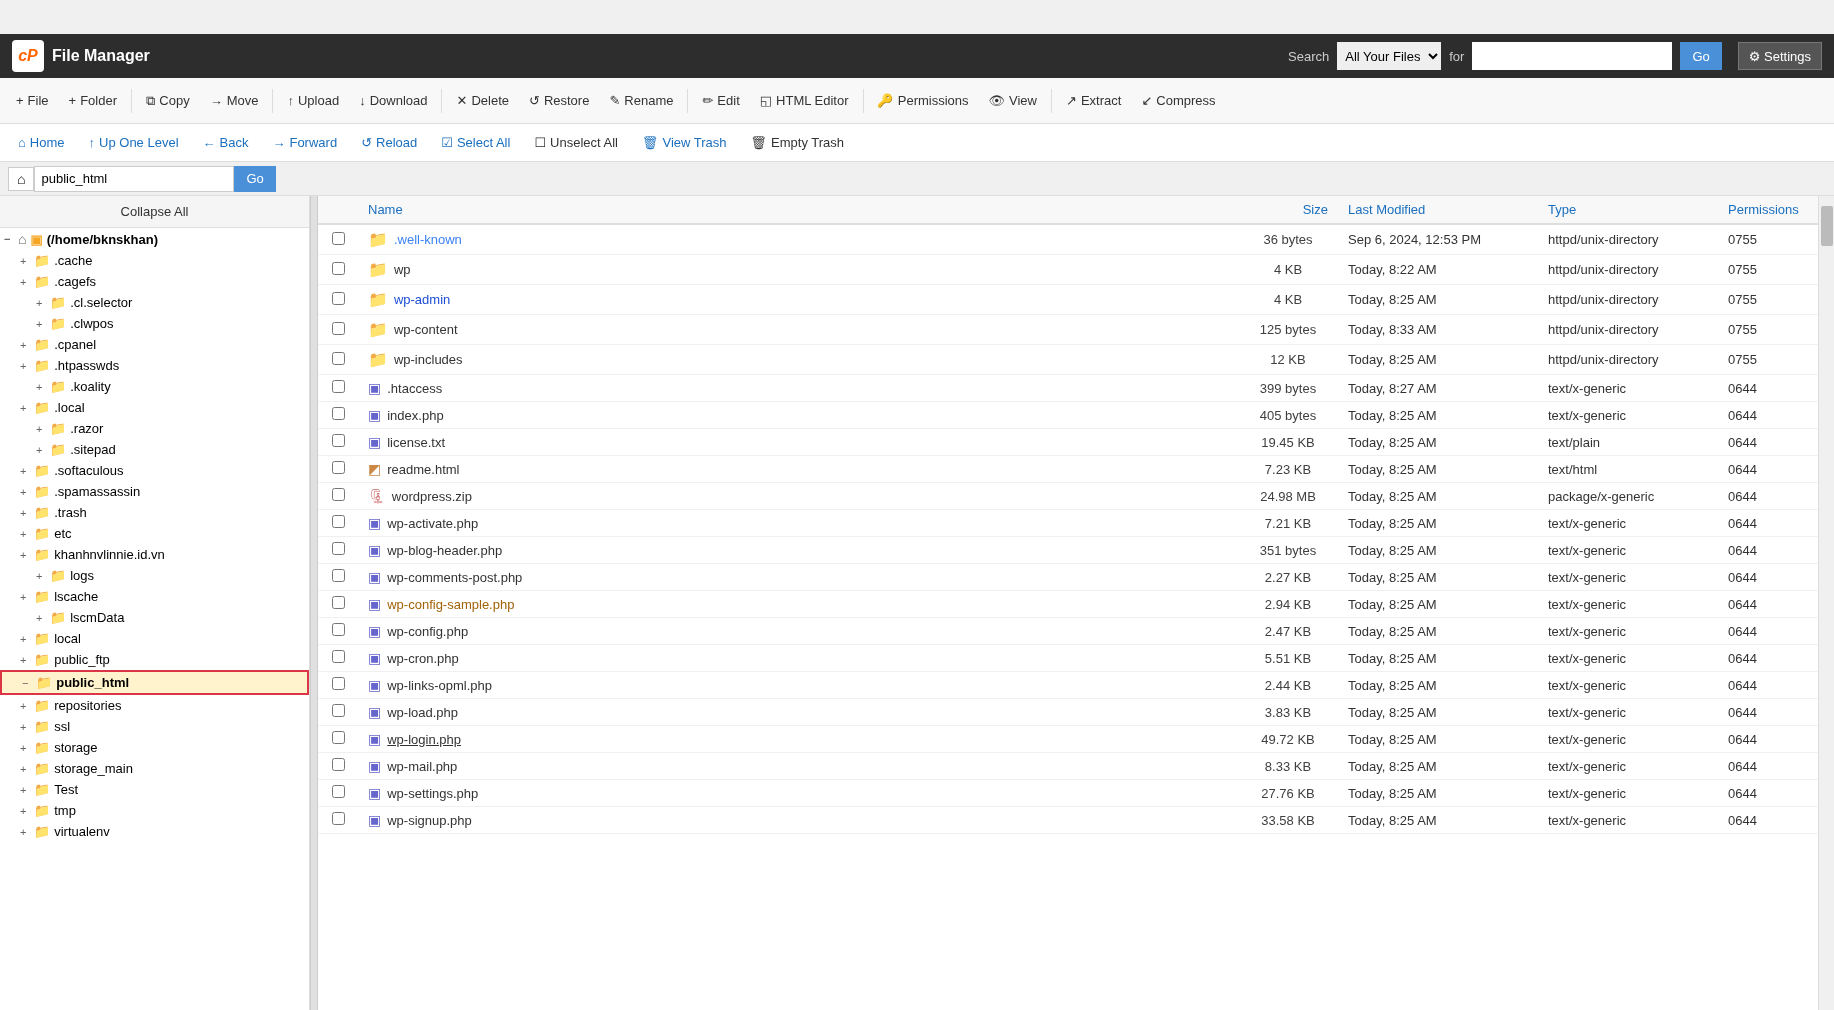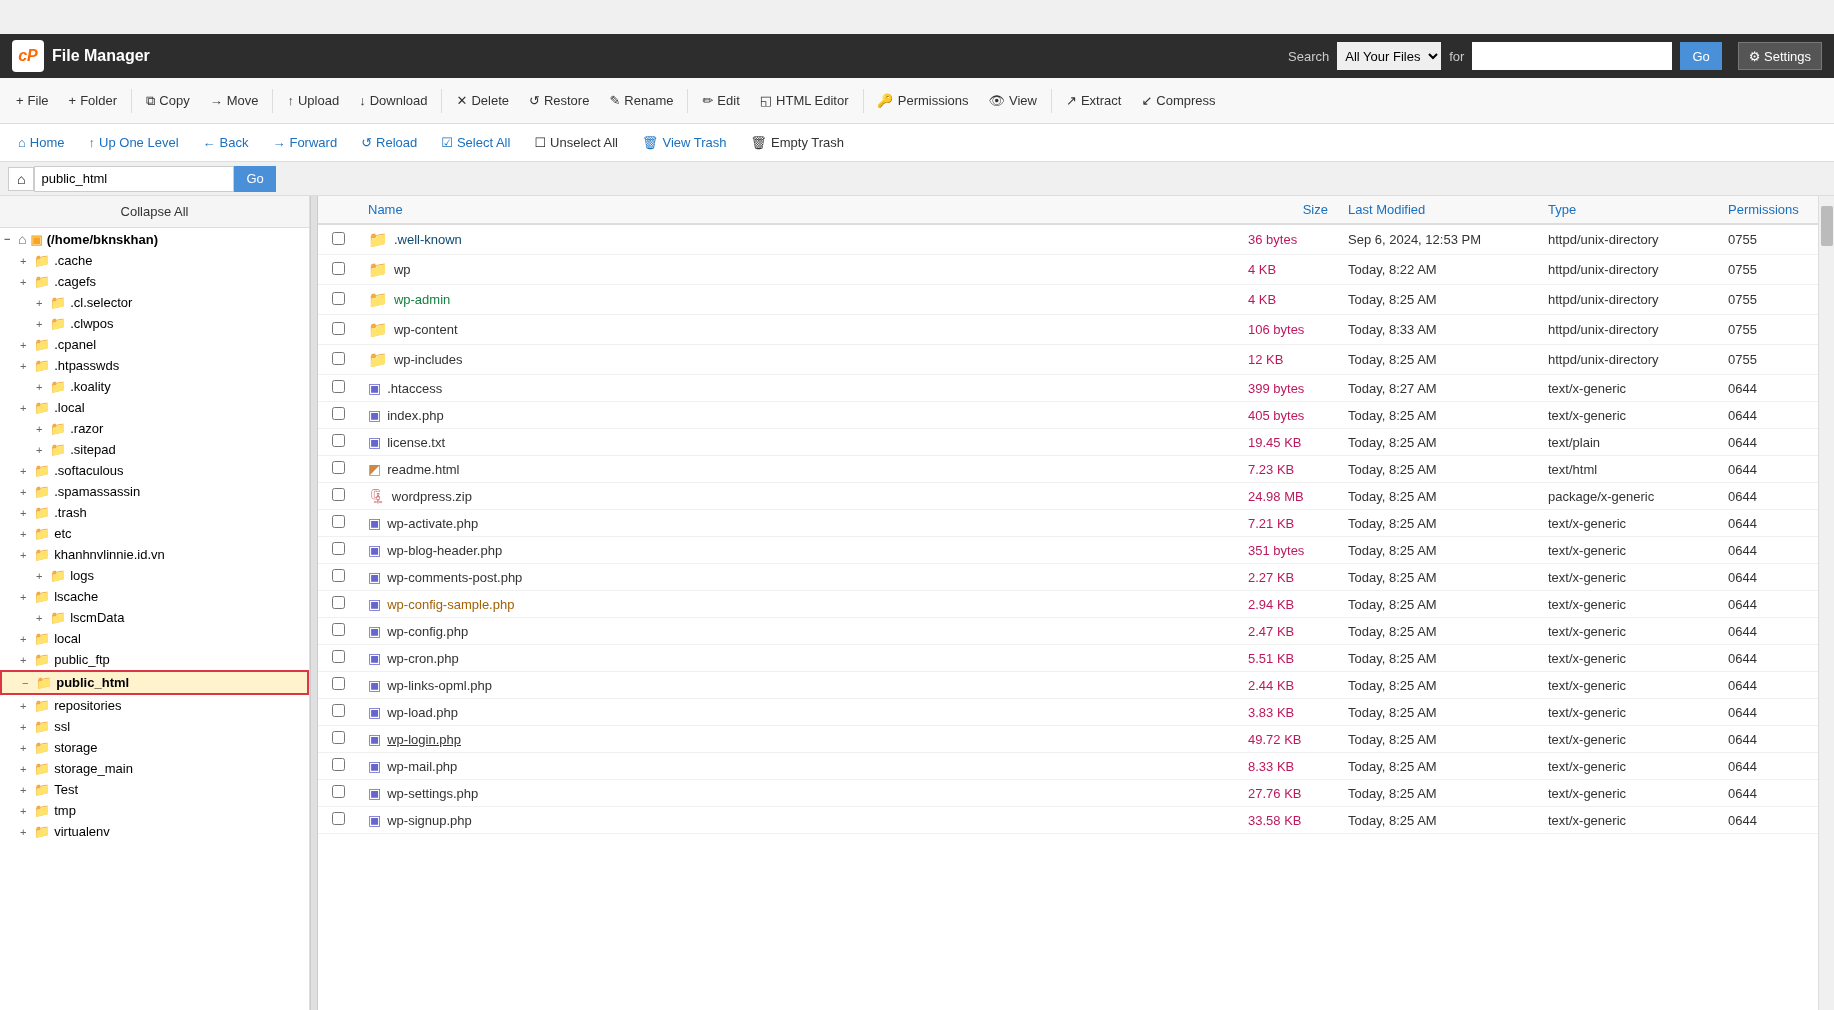--- a/index.html
+++ b/index.html
@@ -230,21 +230,21 @@
       text-align: left;
       font-weight: normal;
       color: #1a6fbf;
       position: sticky;
       top: 0;
       z-index: 10;
       white-space: nowrap;
     }
     .file-table tbody tr { border-bottom: 1px solid #f0f0f0; }
     .file-table tbody td { padding: 5px 10px; vertical-align: middle; }
-    .file-size { text-align: left; color: #be185d; white-space: nowrap; }
+    .file-size { text-align: center; color: #404040; white-space: nowrap; }
     .file-modified { color: #333; white-space: nowrap; }
     .file-type { color: #333; white-space: nowrap; }
     .file-perms { color: #333; white-space: nowrap; }
     .vertical-scrollbar {
       width: 16px;
       background: #f0f0f0;
       border-left: 1px solid #ddd;
       display: flex;
       flex-direction: column;
       align-items: center;
@@ -576,21 +576,21 @@
           <th style="width:200px;">Last Modified</th>
           <th style="width:180px;">Type</th>
           <th style="width:100px;">Permissions</th>
         </tr>
       </thead>
       <tbody id="file-table-body">
       <tr>
             <td style="text-align: center;"><input type="checkbox" style=""></td>
             <td style="display: flex; align-items: center; gap: 6px;">
               <span style="color: rgb(245, 166, 35); font-size: 16px;">📁</span>
-              <span style="color: #0c4a6e; cursor: pointer;">.well-known</span>
+              <span style="color: #3b82f6; cursor: pointer;">.well-known</span>
             </td>
             <td class="file-size">36 bytes</td>
             <td class="file-modified">Sep 6, 2024, 12:53 PM</td>
             <td class="file-type">httpd/unix-directory</td>
             <td class="file-perms">0755</td>
           </tr>
           <tr>
             <td style="text-align: center;"><input type="checkbox" style=""></td>
             <td style="display: flex; align-items: center; gap: 6px;">
               <span style="color: rgb(245, 166, 35); font-size: 16px;">📁</span>
@@ -598,34 +598,34 @@
             </td>
             <td class="file-size">4 KB</td>
             <td class="file-modified">Today, 8:22 AM</td>
             <td class="file-type">httpd/unix-directory</td>
             <td class="file-perms">0755</td>
           </tr>
           <tr>
             <td style="text-align: center;"><input type="checkbox" style=""></td>
             <td style="display: flex; align-items: center; gap: 6px;">
               <span style="color: rgb(245, 166, 35); font-size: 16px;">📁</span>
-              <span style="color: #15803d; cursor: pointer;">wp-admin</span>
+              <span style="color: #1d4ed8; cursor: pointer;">wp-admin</span>
             </td>
             <td class="file-size">4 KB</td>
             <td class="file-modified">Today, 8:25 AM</td>
             <td class="file-type">httpd/unix-directory</td>
             <td class="file-perms">0755</td>
           </tr>
           <tr>
             <td style="text-align: center;"><input type="checkbox" style=""></td>
             <td style="display: flex; align-items: center; gap: 6px;">
               <span style="color: rgb(245, 166, 35); font-size: 16px;">📁</span>
               <span style="color: rgb(51, 51, 51); cursor: pointer;">wp-content</span>
             </td>
-            <td class="file-size">106 bytes</td>
+            <td class="file-size">125 bytes</td>
             <td class="file-modified">Today, 8:33 AM</td>
             <td class="file-type">httpd/unix-directory</td>
             <td class="file-perms">0755</td>
           </tr>
           <tr>
             <td style="text-align: center;"><input type="checkbox" style=""></td>
             <td style="display: flex; align-items: center; gap: 6px;">
               <span style="color: rgb(245, 166, 35); font-size: 16px;">📁</span>
               <span style="color: rgb(51, 51, 51); cursor: pointer;">wp-includes</span>
             </td>

